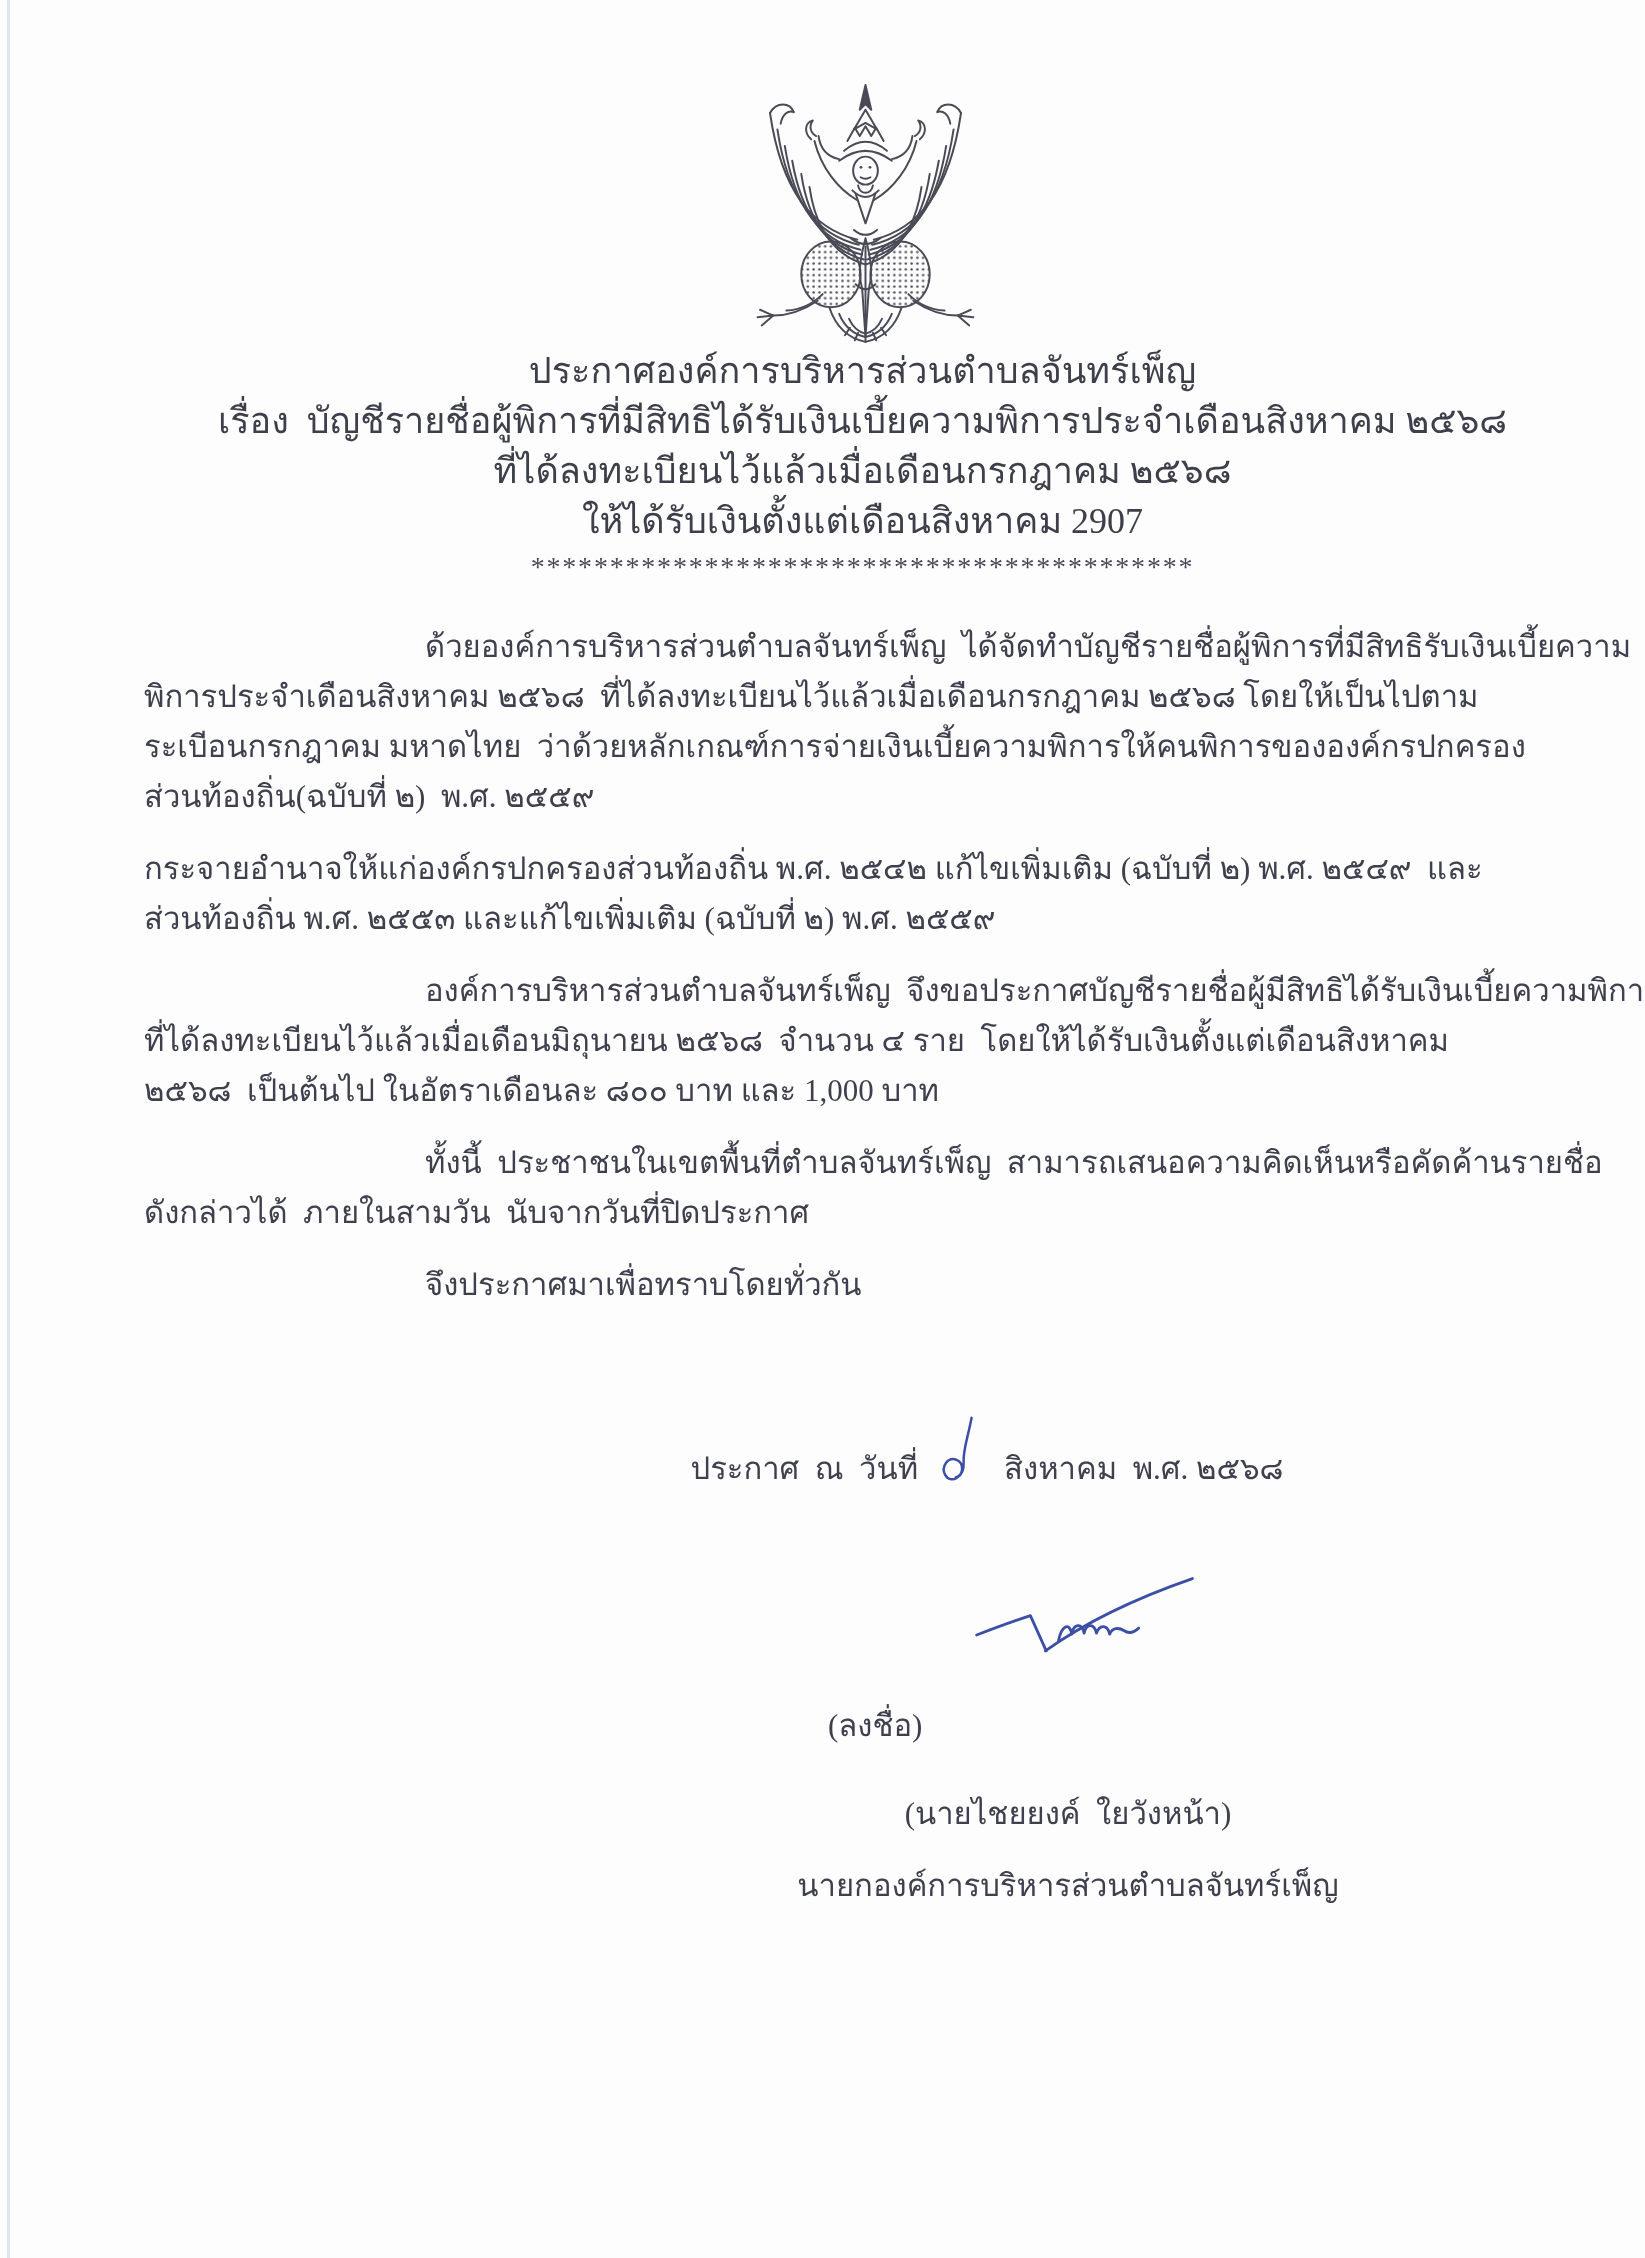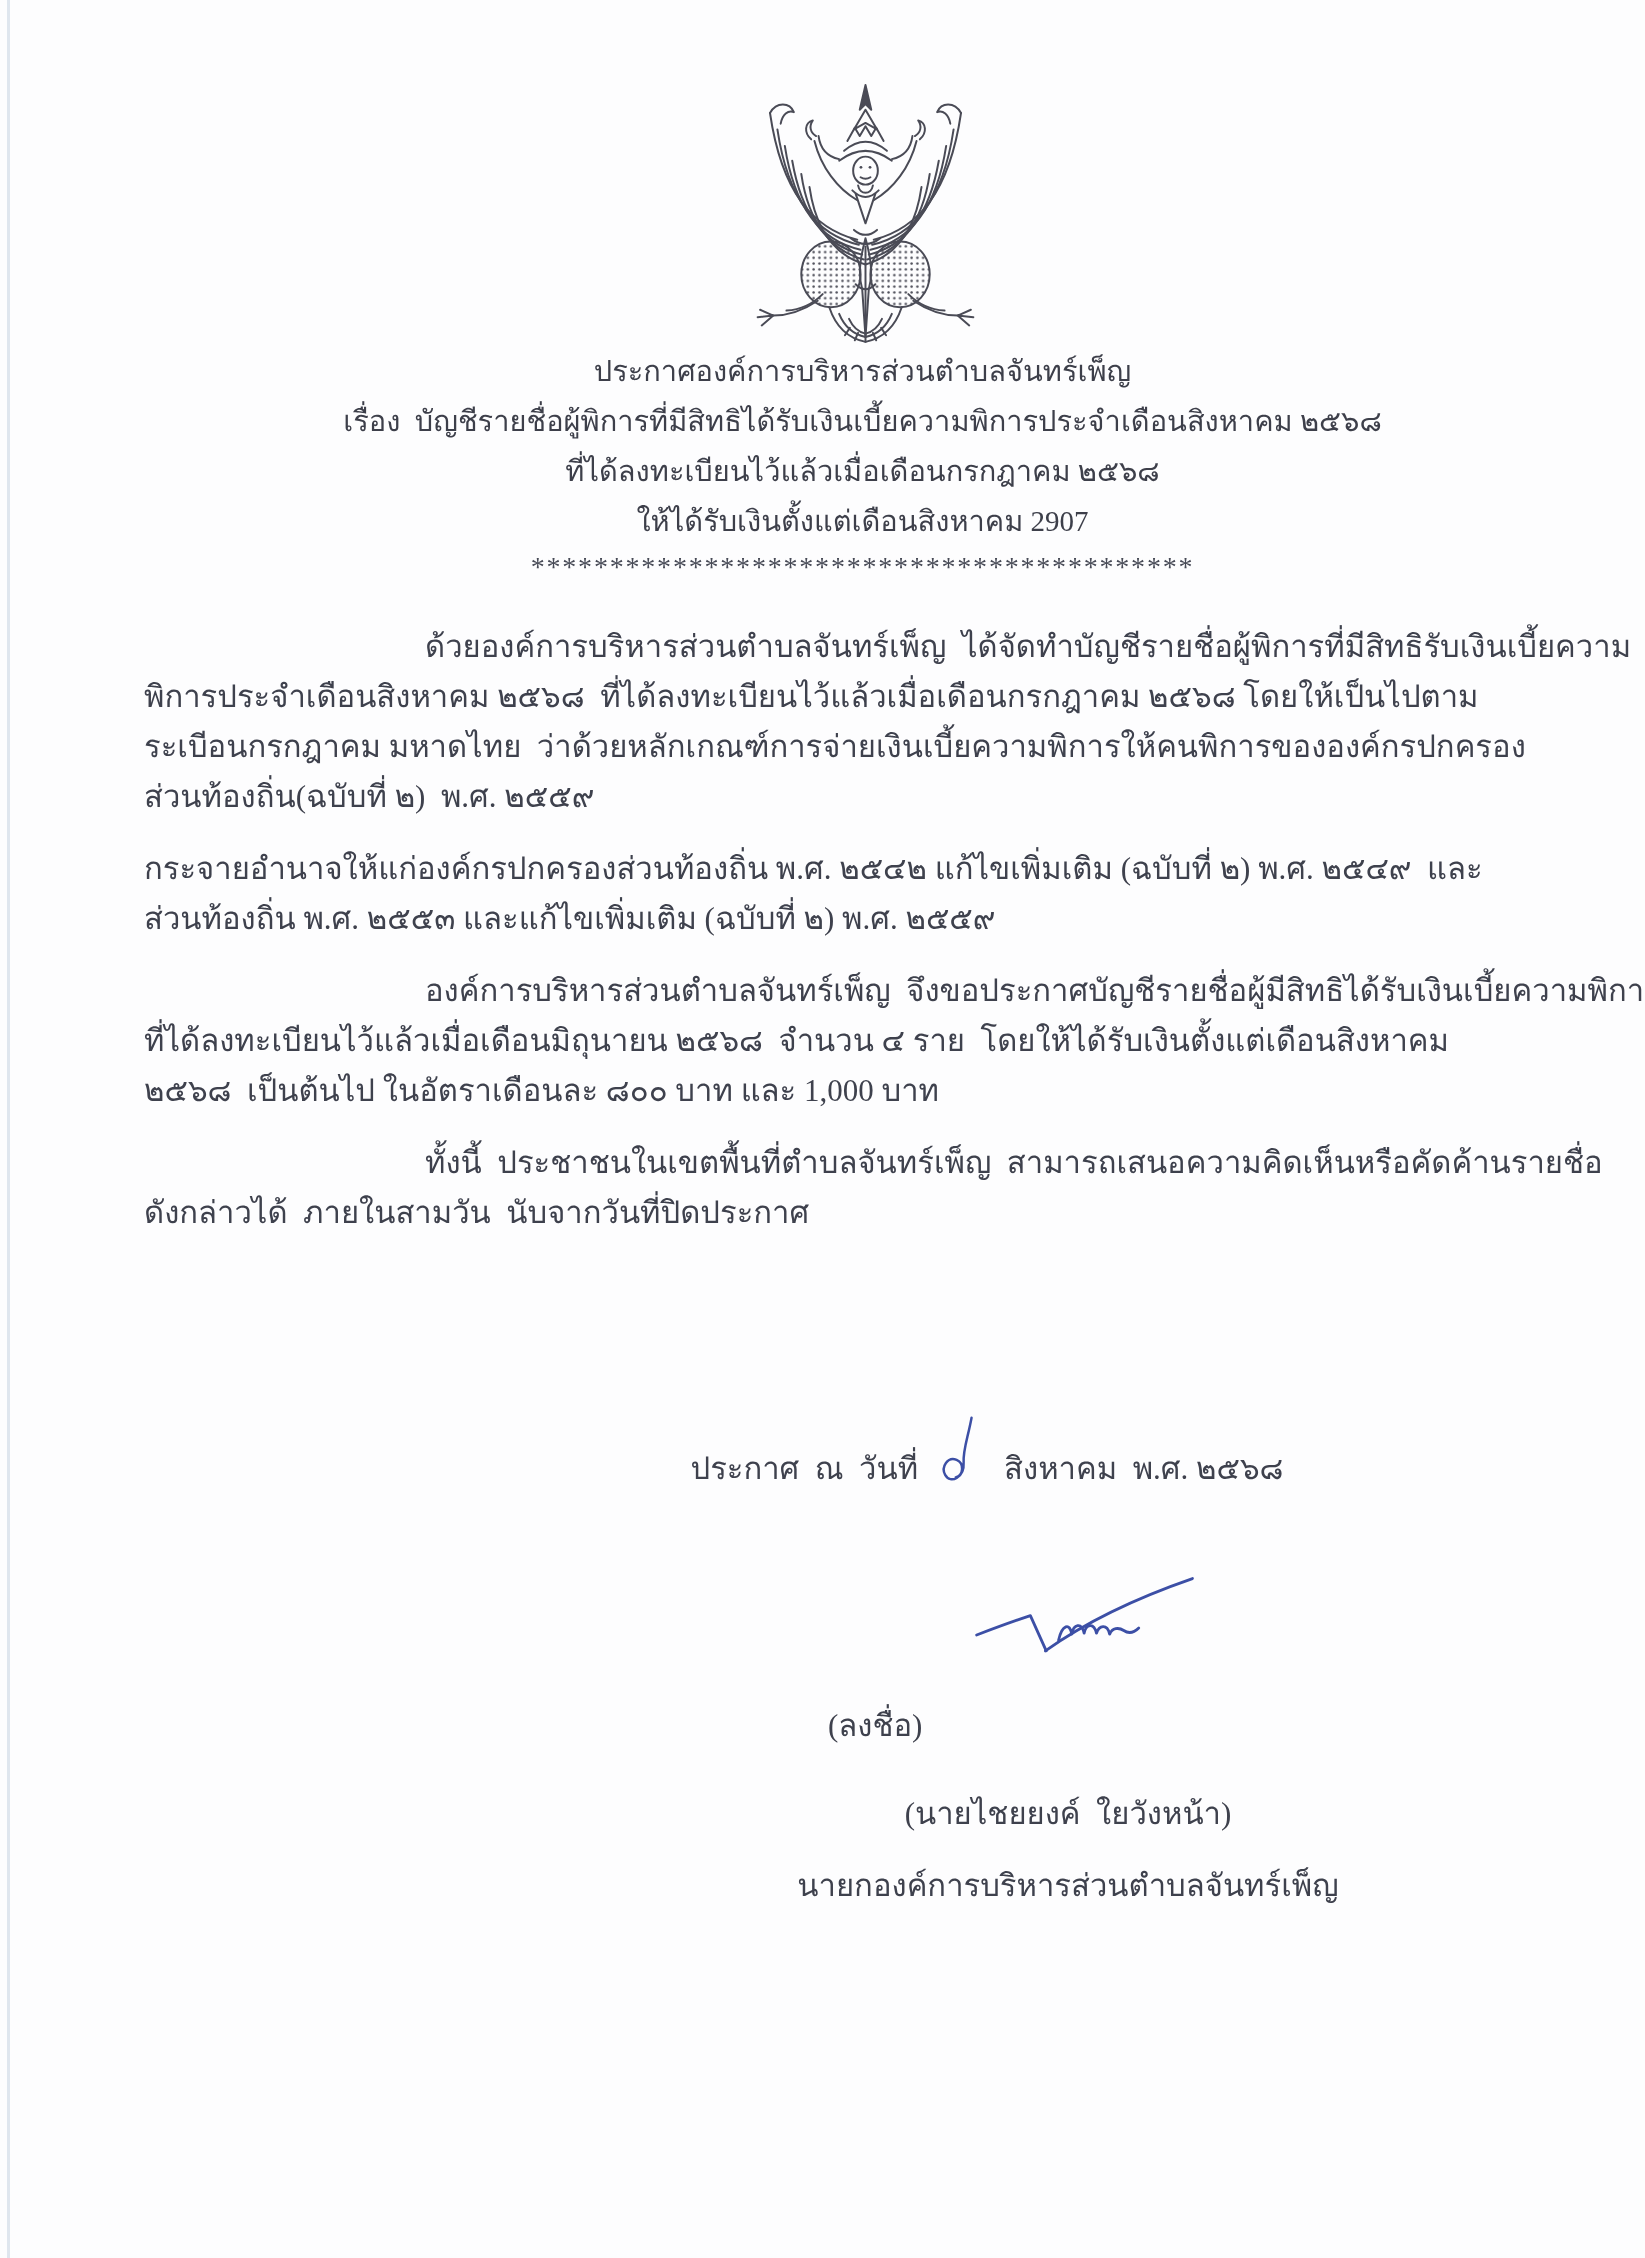--- a/index.html
+++ b/index.html
@@ -10,21 +10,21 @@
     color:#3e414d;
     overflow:hidden;
   }
   .page{position:relative;width:1645px;height:2258px;background:#fdfdfe;}
   .scan-edge{position:absolute;left:7px;top:0;width:2.6px;height:100%;background:#dfe6ee;}
   .emblem{position:absolute;left:742px;top:71px;width:247px;height:275px;}
   .title-block{
     position:absolute;top:346px;left:144px;width:1391px;
     text-align:center;transform:translateX(23px);
   }
-  .title-line{font-size:29px;line-height:50px;white-space:pre;color:#3d3f4a;}
+  .title-line{font-size:36px;line-height:50px;white-space:pre;color:#3d3f4a;}
   .divider{font-size:28px;line-height:41px;letter-spacing:1.8px;color:#474a56;}
   .body-block{position:absolute;top:622px;left:144px;width:1391px;}
   .para{margin:0 0 22px 0;}
   .para:last-child{margin-bottom:0;}
   .line{font-size:31px;line-height:50px;white-space:pre;}
   .line.indent{padding-left:281px;}
   .closing-line{font-size:31px;line-height:50px;white-space:pre;padding-left:281px;margin-top:22px;}
   .date-line{
     position:absolute;top:1394px;left:144px;width:1391px;
     text-align:center;transform:translateX(132px);
@@ -129,20 +129,21 @@
     </div>
     <div class="para">
       <div class="line indent">องค์การบริหารส่วนตำบลจันทร์เพ็ญ  จึงขอประกาศบัญชีรายชื่อผู้มีสิทธิได้รับเงินเบี้ยความพิการ</div>
       <div class="line">ที่ได้ลงทะเบียนไว้แล้วเมื่อเดือนมิถุนายน ๒๕๖๘  จำนวน ๔ ราย  โดยให้ได้รับเงินตั้งแต่เดือนสิงหาคม</div>
       <div class="line">๒๕๖๘  เป็นต้นไป ในอัตราเดือนละ ๘๐๐ บาท และ 1,000 บาท</div>
     </div>
     <div class="para">
       <div class="line indent">ทั้งนี้  ประชาชนในเขตพื้นที่ตำบลจันทร์เพ็ญ  สามารถเสนอความคิดเห็นหรือคัดค้านรายชื่อ</div>
       <div class="line">ดังกล่าวได้  ภายในสามวัน  นับจากวันที่ปิดประกาศ</div>
     </div>
+    <div class="closing-line">จึงประกาศมาเพื่อทราบโดยทั่วกัน</div>
   </div>
 
   <div class="date-line">
     <span>ประกาศ  ณ  วันที่</span><svg class="hand-day" viewBox="0 0 50 96" aria-hidden="true">
       <path d="M37,5 C33,27 27,42 28,56 C29,73 13,81 7,70 C2,61 10,49 20,53 C29,57 28,70 19,73" fill="none" stroke="#3c4fa6" stroke-width="2.8" stroke-linecap="round"></path>
     </svg><span>สิงหาคม  พ.ศ. ๒๕๖๘</span>
   </div>
 
   <div class="sign-block">
     <svg class="sig-stroke" viewBox="0 0 272 168" aria-hidden="true">

